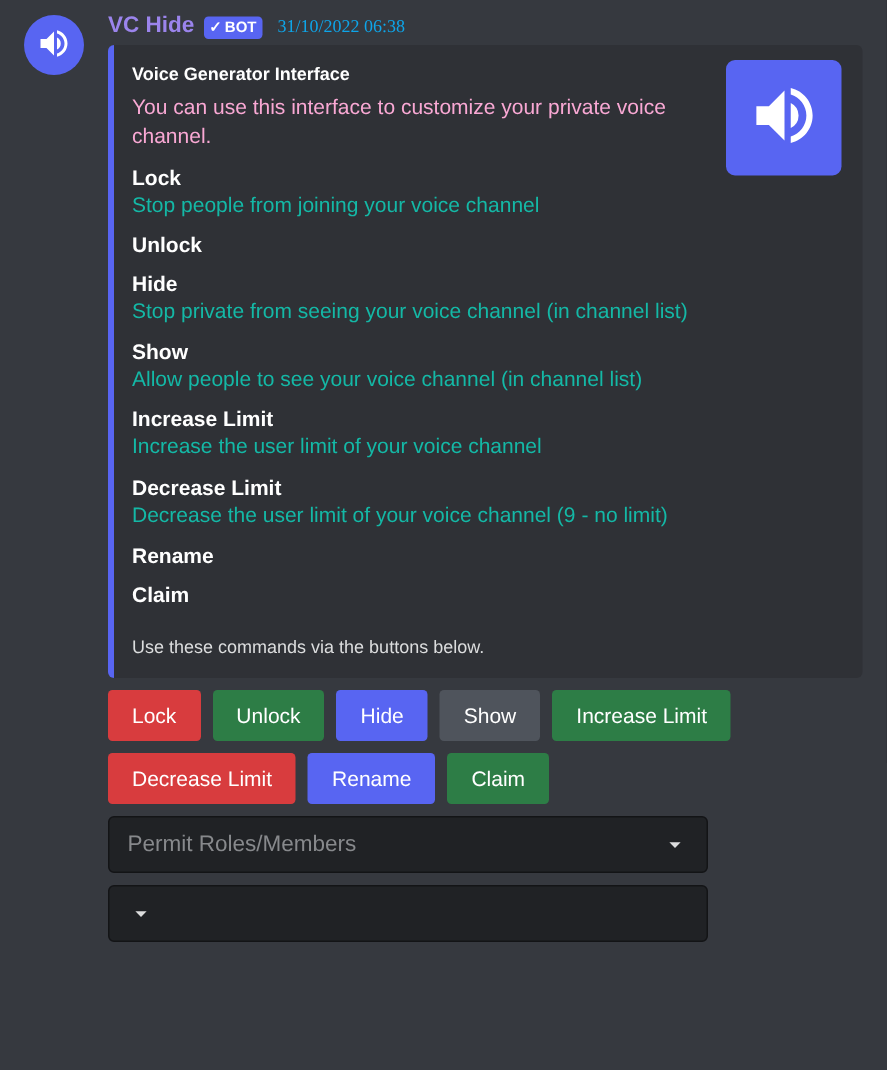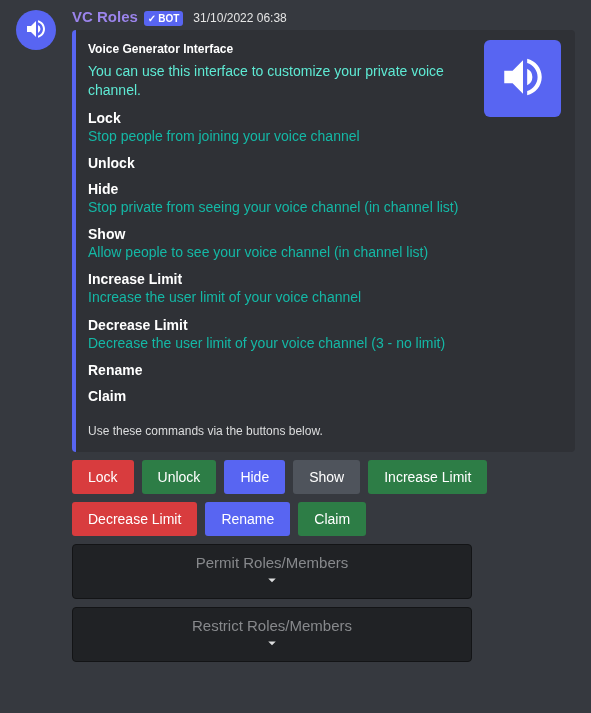--- a/index.html
+++ b/index.html
@@ -48,40 +48,41 @@
     font-weight: 600;
     padding: 1px 4px;
     border-radius: 3px;
     display: inline-flex;
     align-items: center;
     gap: 2px;
     line-height: 13px;
   }
   .bot-tag .check { font-size: 10px; }
   .timestamp {
-    color: #e5e5e5;
+    color: #0ea5e9;
     font-size: 12px;
     margin-left: 4px;
+    font-family: Liberation Serif, serif;
   }
   .embed {
     border-left: 4px solid #5865f2;
     background: #2f3136;
     border-radius: 4px;
     padding: 12px 16px 14px 12px;
     max-width: 516px;
     position: relative;
   }
   .embed-title {
     color: #ffffff;
     font-weight: 700;
     font-size: 12px;
     margin-bottom: 6px;
   }
   .embed-desc {
-    color: #5eead4;
+    color: #f9a8d4;
     font-size: 14px;
     line-height: 1.35;
     margin-bottom: 10px;
     max-width: 370px;
   }
   .embed-thumb {
     position: absolute;
     top: 10px;
     right: 14px;
     width: 77px;
@@ -136,21 +137,20 @@
   .select {
     background: #202225;
     border: 1px solid #131416;
     border-radius: 4px;
     padding: 9px 12px;
     display: flex;
     align-items: center;
     justify-content: space-between;
     cursor: pointer;
     max-width: 400px;
-    flex-direction: column;
   }
   .select-placeholder {
     color: #87898c;
     font-size: 15px;
   }
   .chevron {
     width: 18px;
     height: 18px;
     display:flex;
     align-items:center;
@@ -164,21 +164,21 @@
 <div class="message">
   <div class="avatar">
     <span>
       <svg viewBox="0 0 24 24">
           <path d="M3 9v6h4l5 5V4L7 9H3zm13.5 3a4.5 4.5 0 0 0-2.5-4v8a4.5 4.5 0 0 0 2.5-4zM14 3.23v2.06c2.89.86 5 3.54 5 6.71s-2.11 5.85-5 6.71v2.06c4.01-.91 7-4.49 7-8.77s-2.99-7.86-7-8.77z"></path>
         </svg>
     </span>
   </div>
   <div class="content">
     <div class="header-row">
-      <span class="username">VC Roles</span>
+      <span class="username">VC Hide</span>
       <span class="bot-tag">
         <span class="check">✓</span>
         <span>BOT</span>
       </span>
       <span class="timestamp">31/10/2022 06:38</span>
     </div>
 
     <div class="embed">
       <div class="embed-thumb">
         <span>
@@ -204,21 +204,21 @@
           <div class="field">
             <div class="field-name">Show</div>
             <div class="field-value">Allow people to see your voice channel (in channel list)</div>
           </div>
           <div class="field">
             <div class="field-name">Increase Limit</div>
             <div class="field-value">Increase the user limit of your voice channel</div>
           </div>
           <div class="field">
             <div class="field-name">Decrease Limit</div>
-            <div class="field-value">Decrease the user limit of your voice channel (3 - no limit)</div>
+            <div class="field-value">Decrease the user limit of your voice channel (9 - no limit)</div>
           </div>
           <div class="field">
             <div class="field-name">Rename</div>
           </div>
           <div class="field">
             <div class="field-name">Claim</div>
           </div>
         </div>
       <div class="embed-footer">Use these commands via the buttons below.</div>
     </div>
@@ -242,21 +242,20 @@
             <span class="select-placeholder">Permit Roles/Members</span>
             <span class="chevron">
               <svg viewBox="0 0 24 24">
                 <path d="M7 10l5 5 5-5z"></path>
               </svg>
             </span>
           </div>
         </div>
         <div class="select-row">
           <div class="select">
-            <span class="select-placeholder">Restrict Roles/Members</span>
             <span class="chevron">
               <svg viewBox="0 0 24 24">
                 <path d="M7 10l5 5 5-5z"></path>
               </svg>
             </span>
           </div>
         </div>
       </div>
 
   </div>

